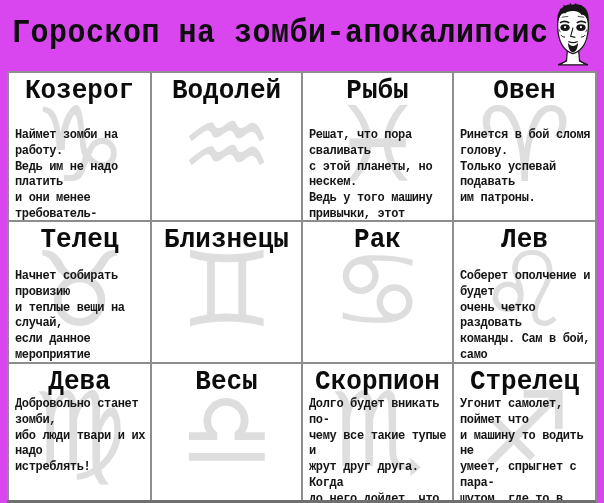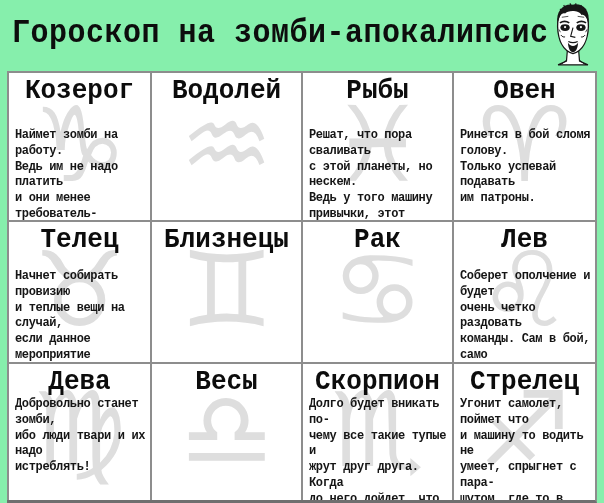--- a/index.html
+++ b/index.html
@@ -1,19 +1,19 @@
 <!DOCTYPE html>
 <html lang="ru"><head>
 <meta charset="utf-8">
 <style>
   html,body{margin:0;padding:0;background:#fff;}
   .page{
     position:relative;
     width:604px;height:503px;
-    background:#86efac;
+    background:#d946ef;
     font-family:"Liberation Mono","DejaVu Sans Mono",monospace;
     color:#141414;
     overflow:hidden;
   }
   
   .masthead{
     position:relative;
     height:71px;
   }
   .title{

